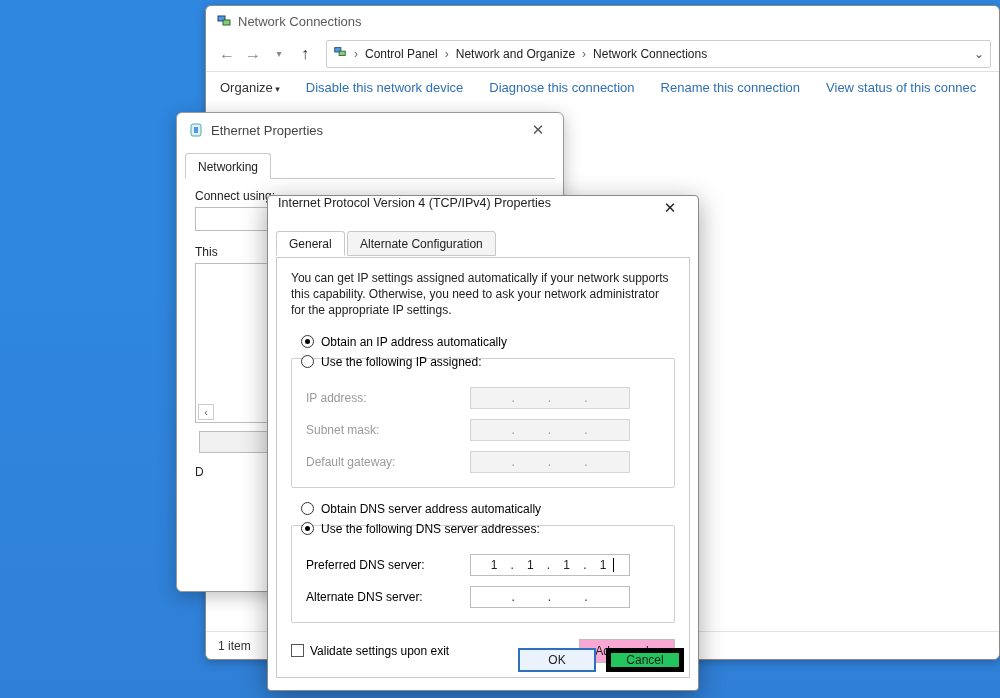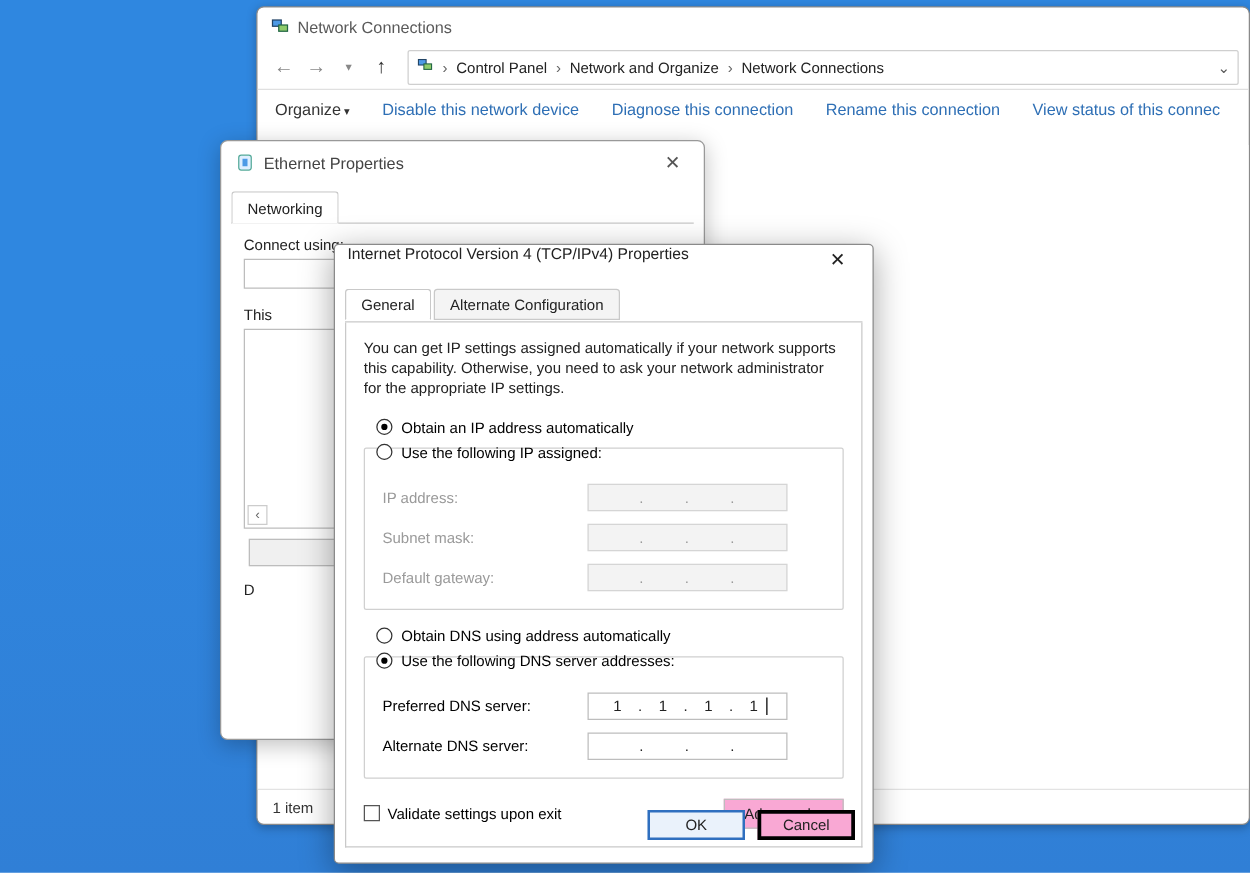--- a/index.html
+++ b/index.html
@@ -236,21 +236,21 @@
     border:1px solid #bdbdbd;background:#f9a8d4;
     font-size:12px;color:#222;
     display:flex;align-items:center;justify-content:center;
   }
   .ipv4-footer {
     position:absolute;right:14px;bottom:18px;
     display:flex;gap:10px;
   }
   .ipv4-footer .btn {
     width:78px;height:24px;
-    border:3px solid #000000;background:#f9a8d4;
+    border:5px solid #000000;background:#22c55e;
     font-size:12px;color:#222;
     display:flex;align-items:center;justify-content:center;
   }
   .ipv4-footer .btn.primary { border:2px solid #2f6fbf; background:#eaf2fb; }
 </style>
 </head>
 <body>
 
 <div class="nc-window">
   <div class="nc-titlebar">
@@ -387,21 +387,21 @@
             <span class="dot">.</span>
             <span class="oct"></span>
             <span class="dot">.</span>
             <span class="oct"></span>
         </div>
       </div>
     </div>
 
     <div class="radio-row" style="margin-top:14px;margin-left:10px">
       <span class="radio"></span>
-      <span>Obtain DNS using address automatically</span>
+      <span>Obtain DNS server address automatically</span>
     </div>
     <div class="radio-row sub" style="margin-left:10px">
       <span class="radio checked"></span>
       <span>Use the following DNS server addresses:</span>
     </div>
     <div class="group-frame" style="margin-top:-11px;padding-top:18px">
       <div class="field-row">
         <label>Preferred DNS server:</label>
         <div class="ip-input">
           <span class="oct">1</span>

